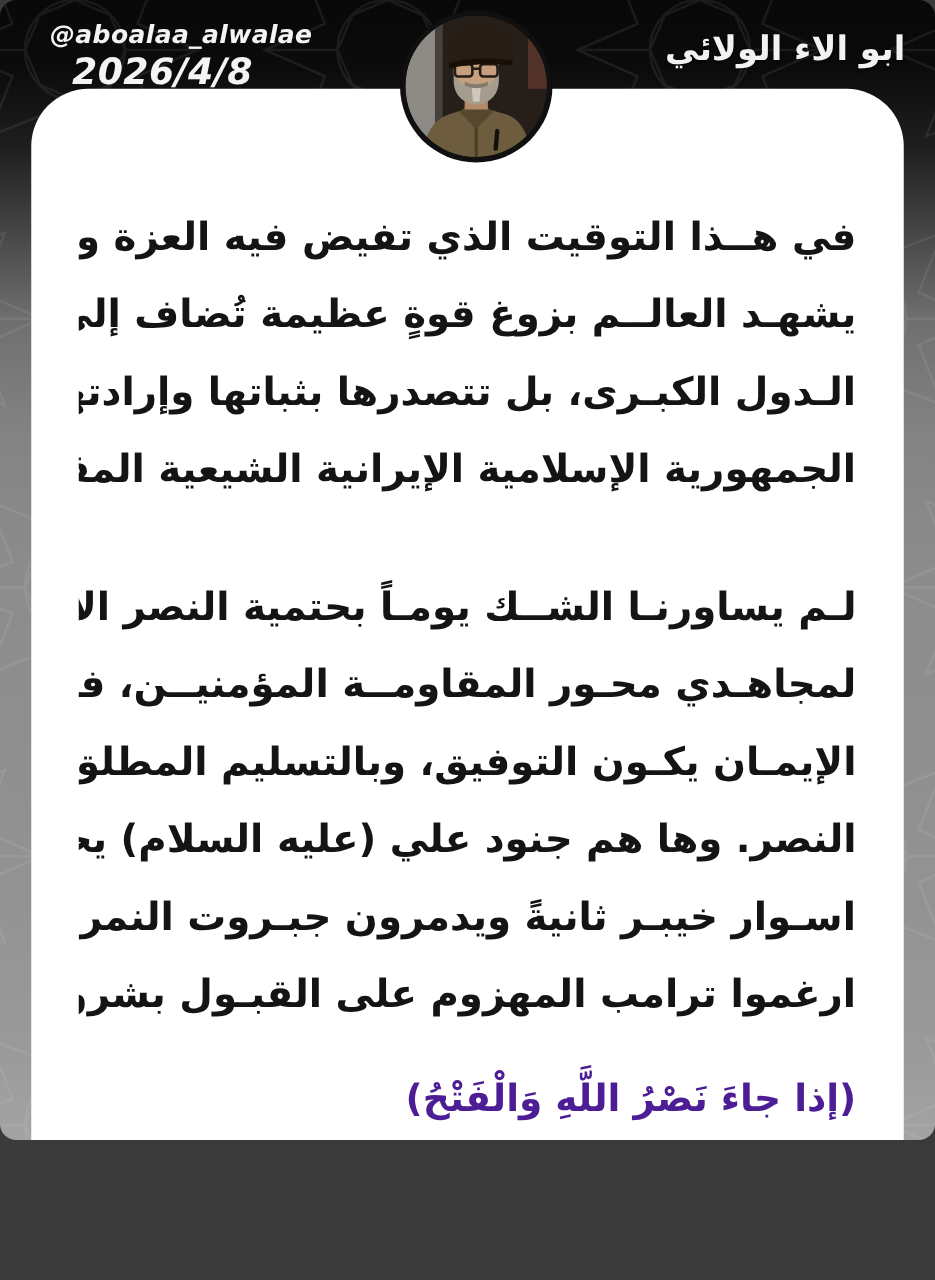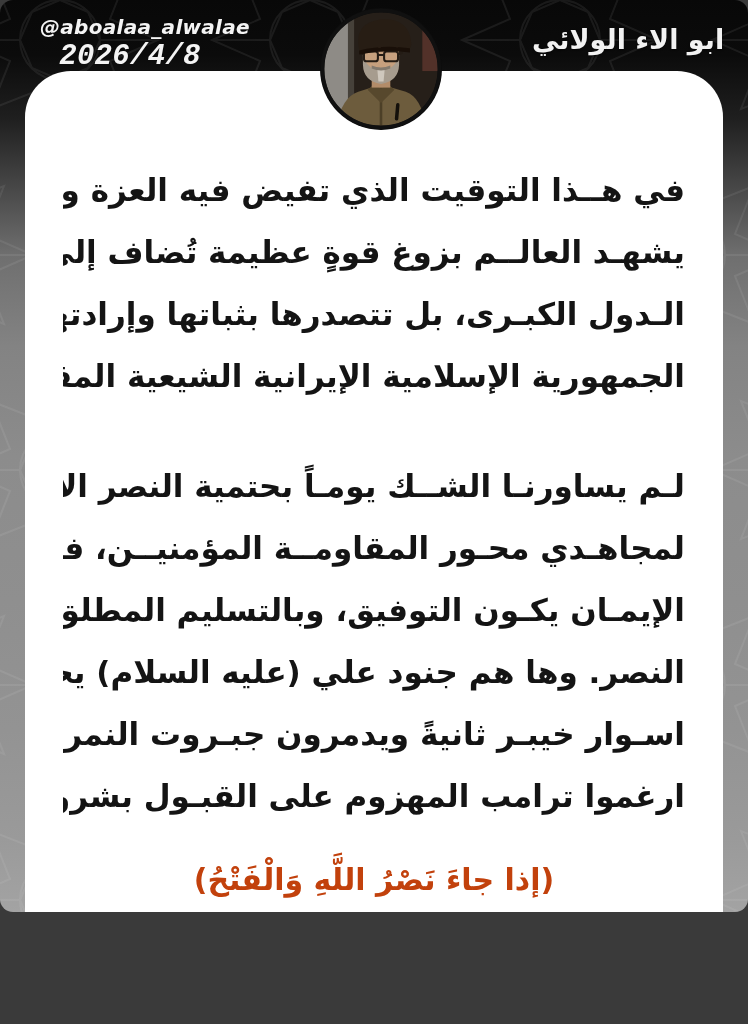--- a/index.html
+++ b/index.html
@@ -9,43 +9,43 @@
     background:linear-gradient(180deg,#080808 0%,#0b0b0b 6%,#1f1f1f 13%,#4f4f4f 22%,#6f6f6f 28%,#838383 38%,#8c8c8c 50%,#8f8f8f 66%,#939393 80%,#9a9a9a 92%,#a3a3a3 100%);
     border-radius:13px;
   }
   .pattern{position:absolute;inset:0;width:748px;height:1024px;opacity:.07;}
   
   .handle-block{
     position:absolute;left:40px;top:14px;width:180px;text-align:center;
     color:#f4f4f4;font-weight:bold;font-style:italic;letter-spacing:.3px;
   }
   .handle-line{font-size:20px;line-height:26px;}
-  .date-line{font-size:29px;line-height:34px;font-family:Liberation Mono, monospace;}
+  .date-line{font-size:29px;line-height:34px;}
   .profile-name{
     position:absolute;right:16px;top:24px;width:200px;text-align:left;
     color:#f2f2f2;font-weight:bold;font-size:27px;direction:rtl;
     text-shadow:0 1px 2px rgba(0,0,0,.6);
   }
   .avatar{position:absolute;left:319px;top:7px;width:124px;height:124px;z-index:5;}
   .avatar svg{width:124px;height:124px;display:block;}
   
   .card{
     position:absolute;left:25px;top:71px;width:698px;height:926px;
     background:#ffffff;border-radius:46px;z-index:2;
     padding:88px 38px 0 38px;box-sizing:border-box;
   }
   .para{direction:rtl;color:#141414;font-weight:bold;}
   .text-line{
     font-size:31px;line-height:62px;height:62px;white-space:nowrap;
     text-align:justify;text-align-last:justify;overflow:hidden;
   }
   .para2{margin-top:48px;}
   .quote{
-    margin-top:22px;direction:rtl;color:#c2410c;font-weight:bold;
-    font-size:30px;line-height:62px;text-align:center;
+    margin-top:22px;direction:rtl;color:#4c1d95;font-weight:bold;
+    font-size:30px;line-height:62px;
   }
   
   .badge{
     position:absolute;top:984px;left:50%;transform:translateX(calc(-50% + 20px));
     background:#1c1c1c;color:#ffffff;direction:rtl;z-index:6;
     font-weight:bold;font-size:21px;line-height:31px;height:31px;
     padding:0 16px;border-radius:9px;white-space:nowrap;
     box-shadow:0 0 0 2px rgba(235,235,235,.45), 0 2px 4px rgba(0,0,0,.4);
   }
   .actions{

